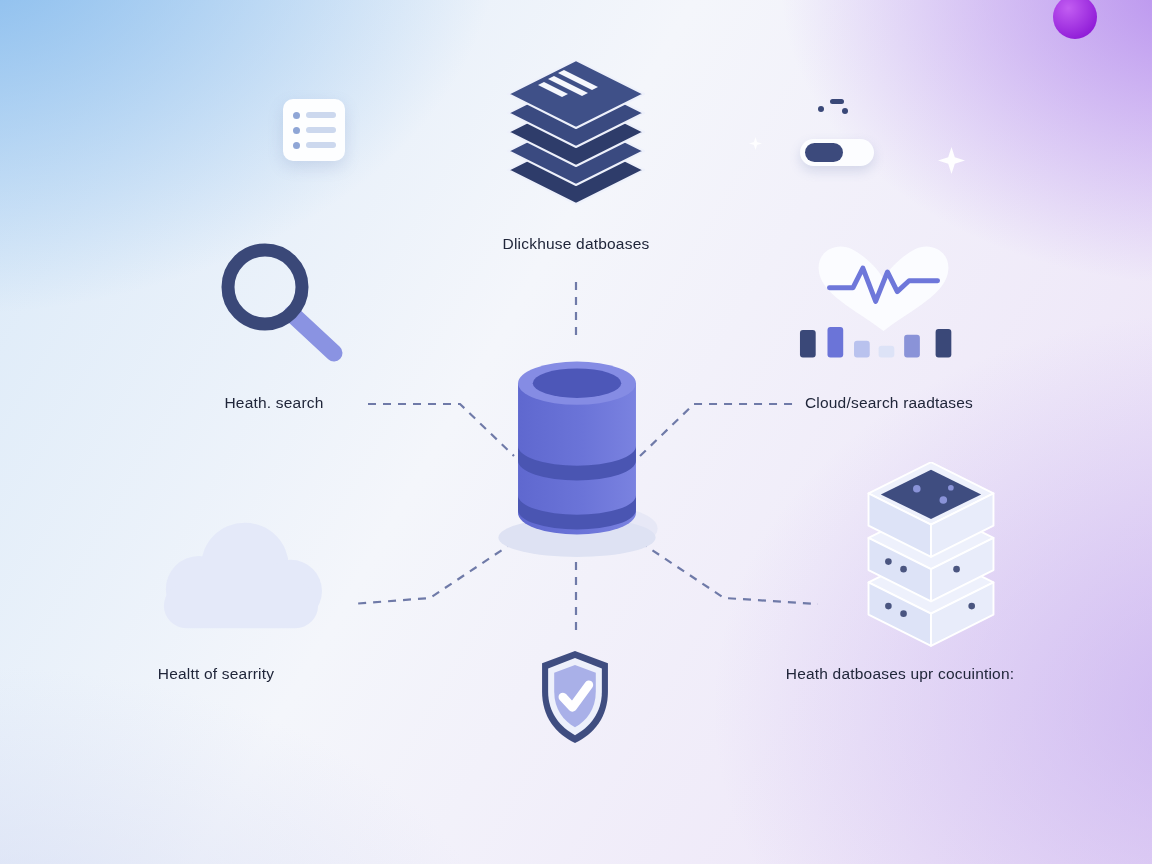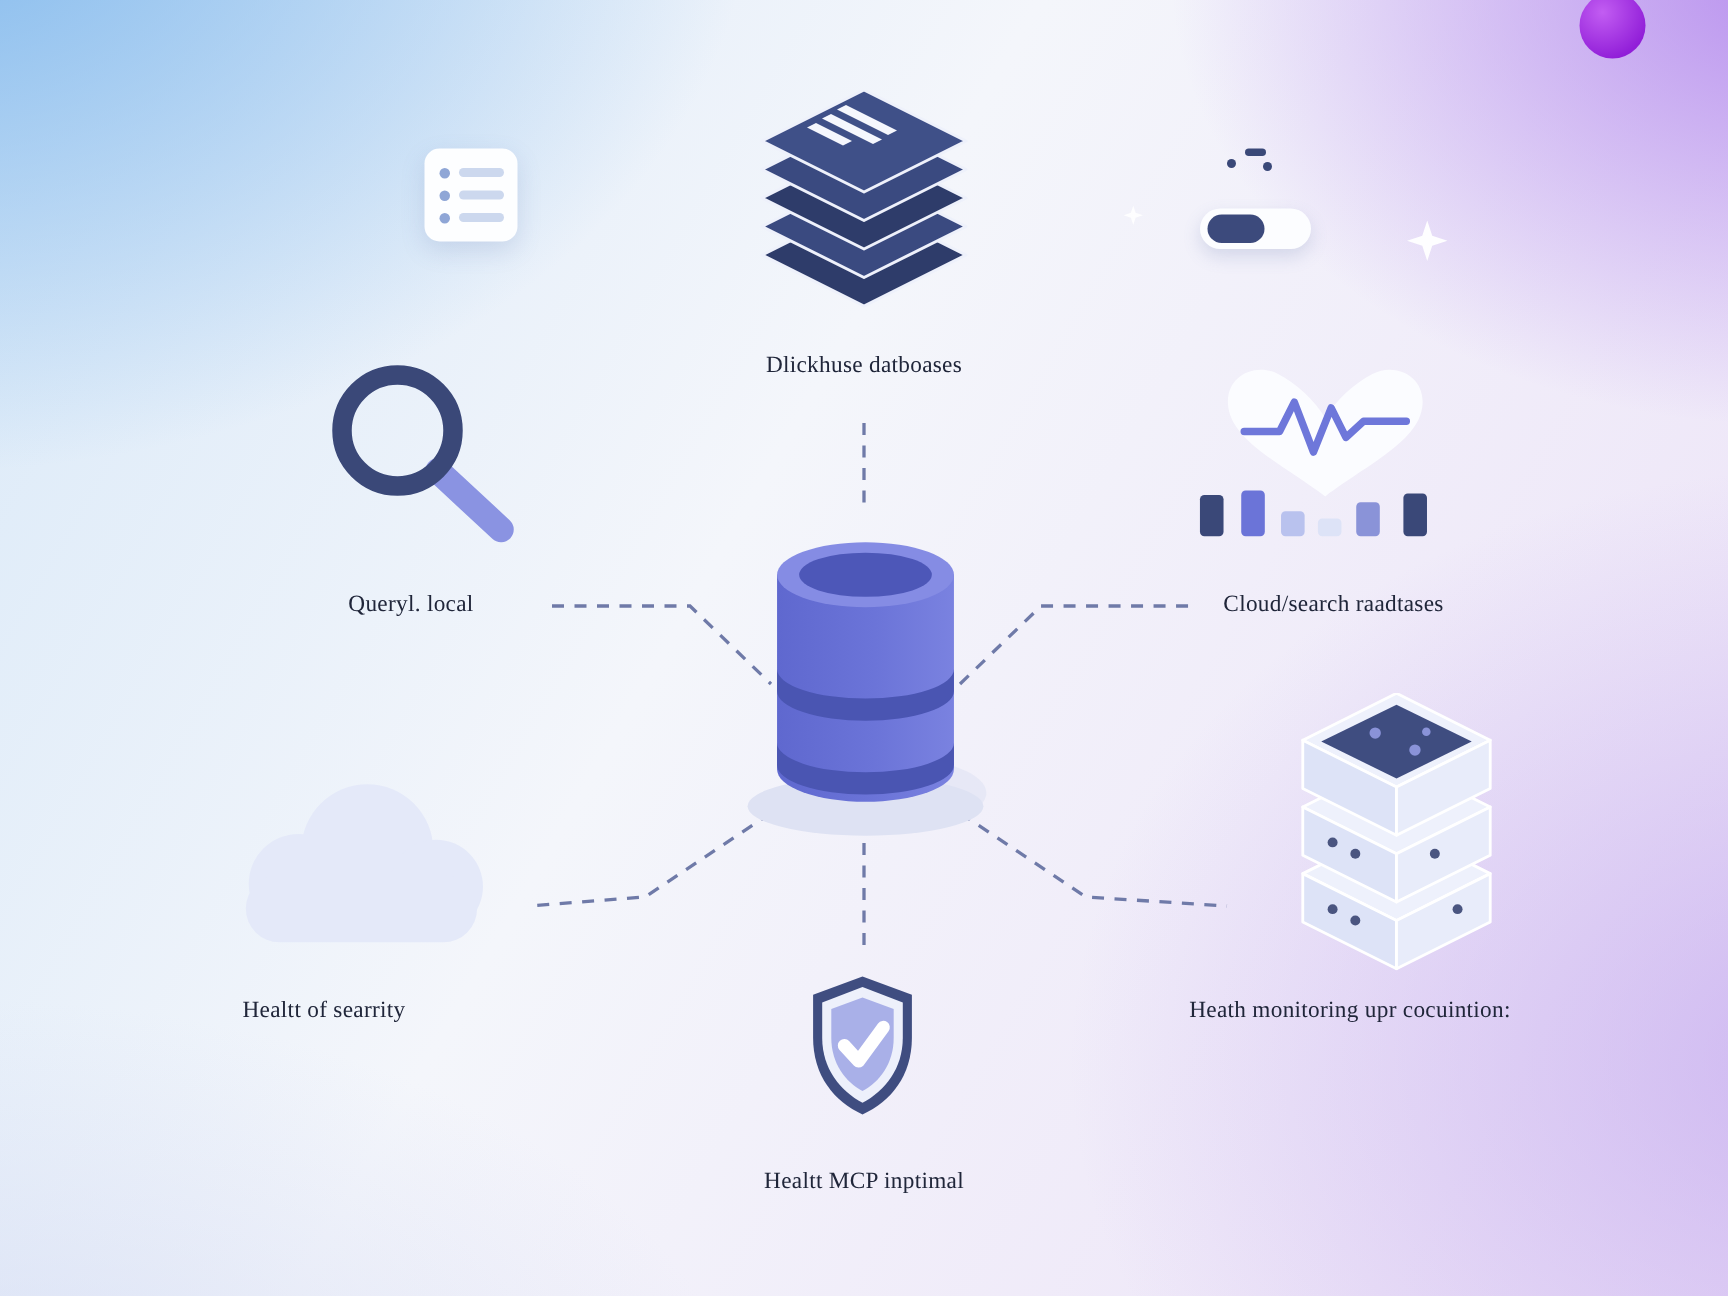--- a/index.html
+++ b/index.html
@@ -1,18 +1,18 @@
 <!DOCTYPE html>
 <html><head>
 <meta charset="utf-8">
 <style>
   html,body{margin:0;padding:0;background:#e9e9f2;}
   .canvas{
     position:relative;width:1152px;height:864px;overflow:hidden;
-    font-family:Liberation Serif, serif;
+    font-family:Liberation Sans, sans-serif;
     background:
       radial-gradient(900px 620px at -5% -8%, rgba(125,182,236,0.95), rgba(125,182,236,0) 62%),
       radial-gradient(720px 520px at 104% -2%, rgba(168,118,235,0.78), rgba(168,118,235,0) 58%),
       radial-gradient(820px 640px at 106% 82%, rgba(182,150,236,0.55), rgba(182,150,236,0) 62%),
       radial-gradient(900px 520px at -2% 112%, rgba(206,214,242,0.65), rgba(206,214,242,0) 58%),
       linear-gradient(120deg,#d9e9f8 0%,#f4f6fb 42%,#ece1f7 100%);
   }
   .abs{position:absolute;}
   .label{
     position:absolute;text-align:center;font-size:15.5px;color:#20263a;
@@ -172,19 +172,18 @@
   </svg>
 
   <svg class="abs" style="left:536px;top:648px;" width="78" height="98" viewBox="0 0 90 112">
     <path d="M45 3 L83 17 V50 C83 79 67 99 45 109 C23 99 7 79 7 50 V17 Z" fill="#3f4d80"></path>
     <path d="M45 11 L76 23 V50 C76 74 62 91 45 100 C28 91 14 74 14 50 V23 Z" fill="#edf0fb"></path>
     <path d="M45 19 L69 28 V50 C69 70 58 84 45 91 C32 84 21 70 21 50 V28 Z" fill="#a9b0e8"></path>
     <polyline points="31,56 42,68 61,42" fill="none" stroke="#ffffff" stroke-width="10" stroke-linecap="round" stroke-linejoin="round"></polyline>
   </svg>
 
   <div class="label" style="left:456px;top:235px;width:240px;">Dlickhuse datboases</div>
-  <div class="label" style="left:164px;top:394px;width:220px;">Queryl. local</div>
+  <div class="label" style="left:164px;top:394px;width:220px;">Heath. search</div>
   <div class="label" style="left:769px;top:394px;width:240px;">Cloud/search raadtases</div>
   <div class="label" style="left:106px;top:665px;width:220px;">Healtt of searrity</div>
-  <div class="label" style="left:750px;top:665px;width:300px;">Heath monitoring upr cocuintion:</div>
-  <div class="label" style="left:456px;top:779px;width:240px;">Healtt MCP inptimal</div>
+  <div class="label" style="left:750px;top:665px;width:300px;">Heath datboases upr cocuintion:</div>
 
 </div>
 
 </body></html>

